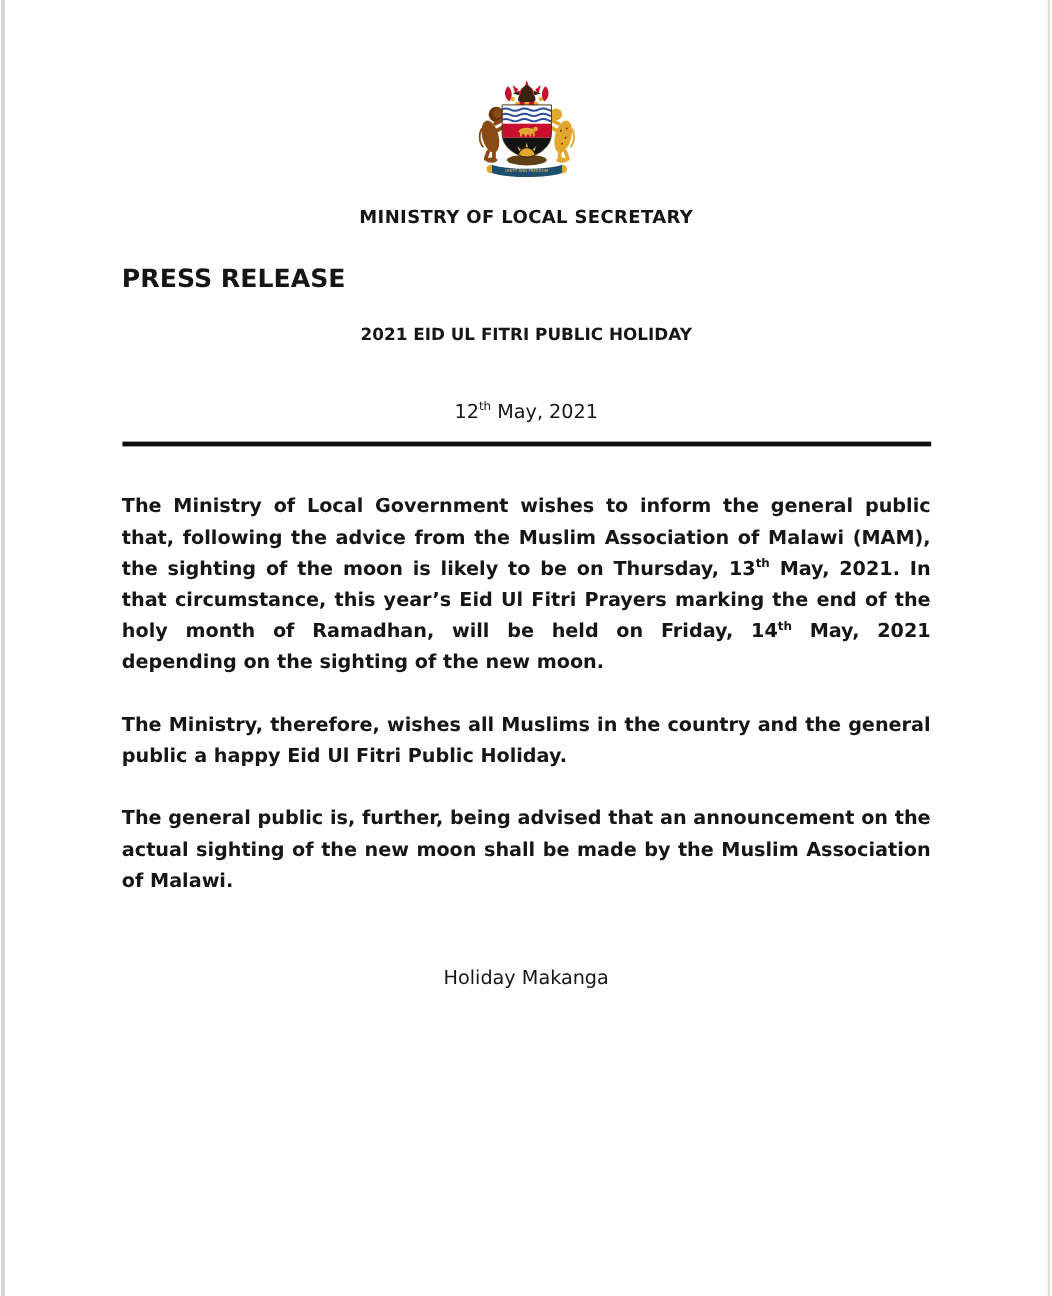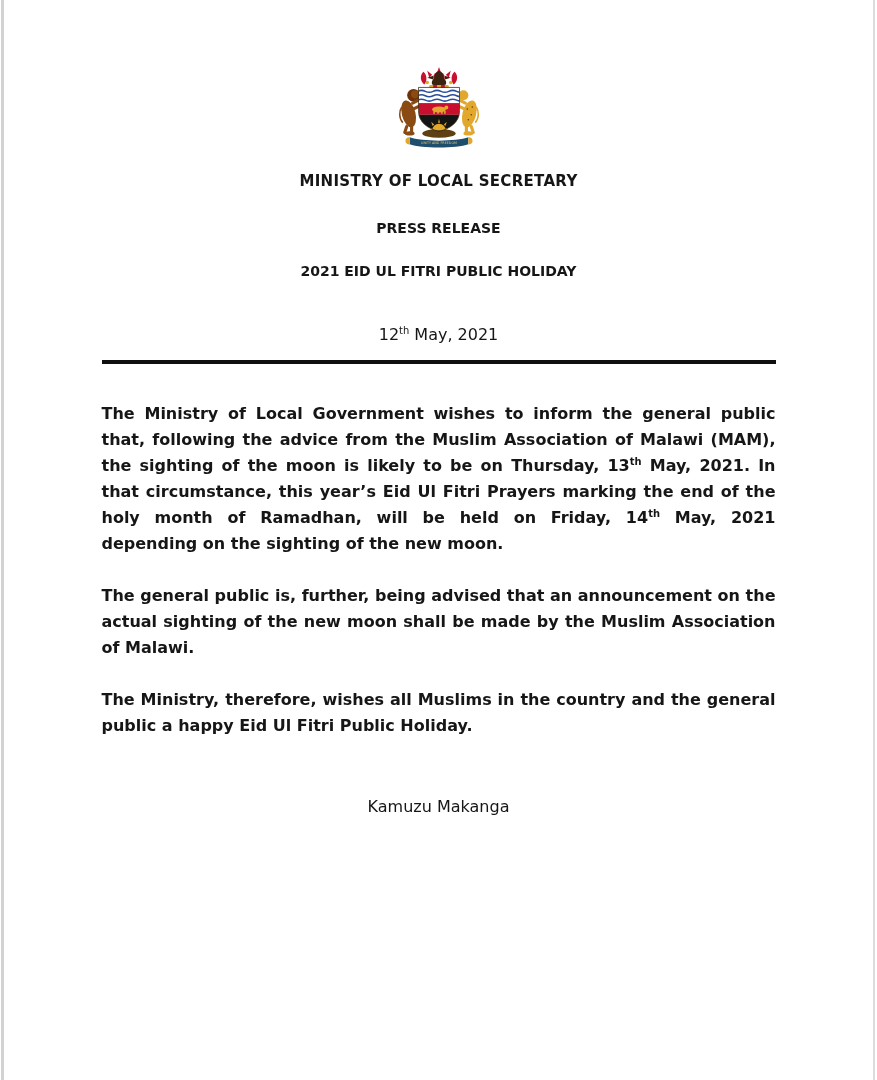--- a/index.html
+++ b/index.html
@@ -25,21 +25,21 @@
     padding-top: 62px;
     box-sizing: border-box;
   }
   .emblem { text-align: center; line-height: 0; }
   .emblem svg { width: 100px; height: 90px; }
   .h-ministry {
     font-size: 15px; font-weight: bold; text-align: center;
     margin: 20px 0 0; letter-spacing: 0.3px;
   }
   .h-doctype {
-    font-size: 14px; font-weight: bold; text-align: center;
+    font-size: 21px; font-weight: bold; 
     margin: 30px 0 0;
   }
   .h-title {
     font-size: 14px; font-weight: bold; text-align: center;
     margin: 27px 0 0;
   }
   .date-line {
     margin-top: 46px; text-align: center; font-size: 16px;
   }
   .rule {
@@ -154,21 +154,21 @@
   <h2 class="h-doctype">PRESS RELEASE</h2>
 
   <h3 class="h-title">2021 EID UL FITRI PUBLIC HOLIDAY</h3>
 
   <div class="date-line">12<sup>th</sup> May, 2021</div>
 
   <div class="rule"></div>
 
   <div class="doc-body">
     <p>The Ministry of Local Government wishes to inform the general public that, following the advice from the Muslim Association of Malawi (MAM), the sighting of the moon is likely to be on Thursday, 13<sup>th</sup> May, 2021. In that circumstance, this year’s Eid Ul Fitri Prayers marking the end of the holy month of Ramadhan, will be held on Friday, 14<sup>th</sup> May, 2021 depending on the sighting of the new moon.</p>
+    <p>The Ministry, therefore, wishes all Muslims in the country and the general public a happy Eid Ul Fitri Public Holiday.</p>
     <p>The general public is, further, being advised that an announcement on the actual sighting of the new moon shall be made by the Muslim Association of Malawi.</p>
-    <p>The Ministry, therefore, wishes all Muslims in the country and the general public a happy Eid Ul Fitri Public Holiday.</p>
   </div>
 
   <div class="signature">
-    <div class="sig-name">Kamuzu Makanga</div>
+    <div class="sig-name">Holiday Makanga</div>
   </div>
 
 </div>
 
 </body></html>

